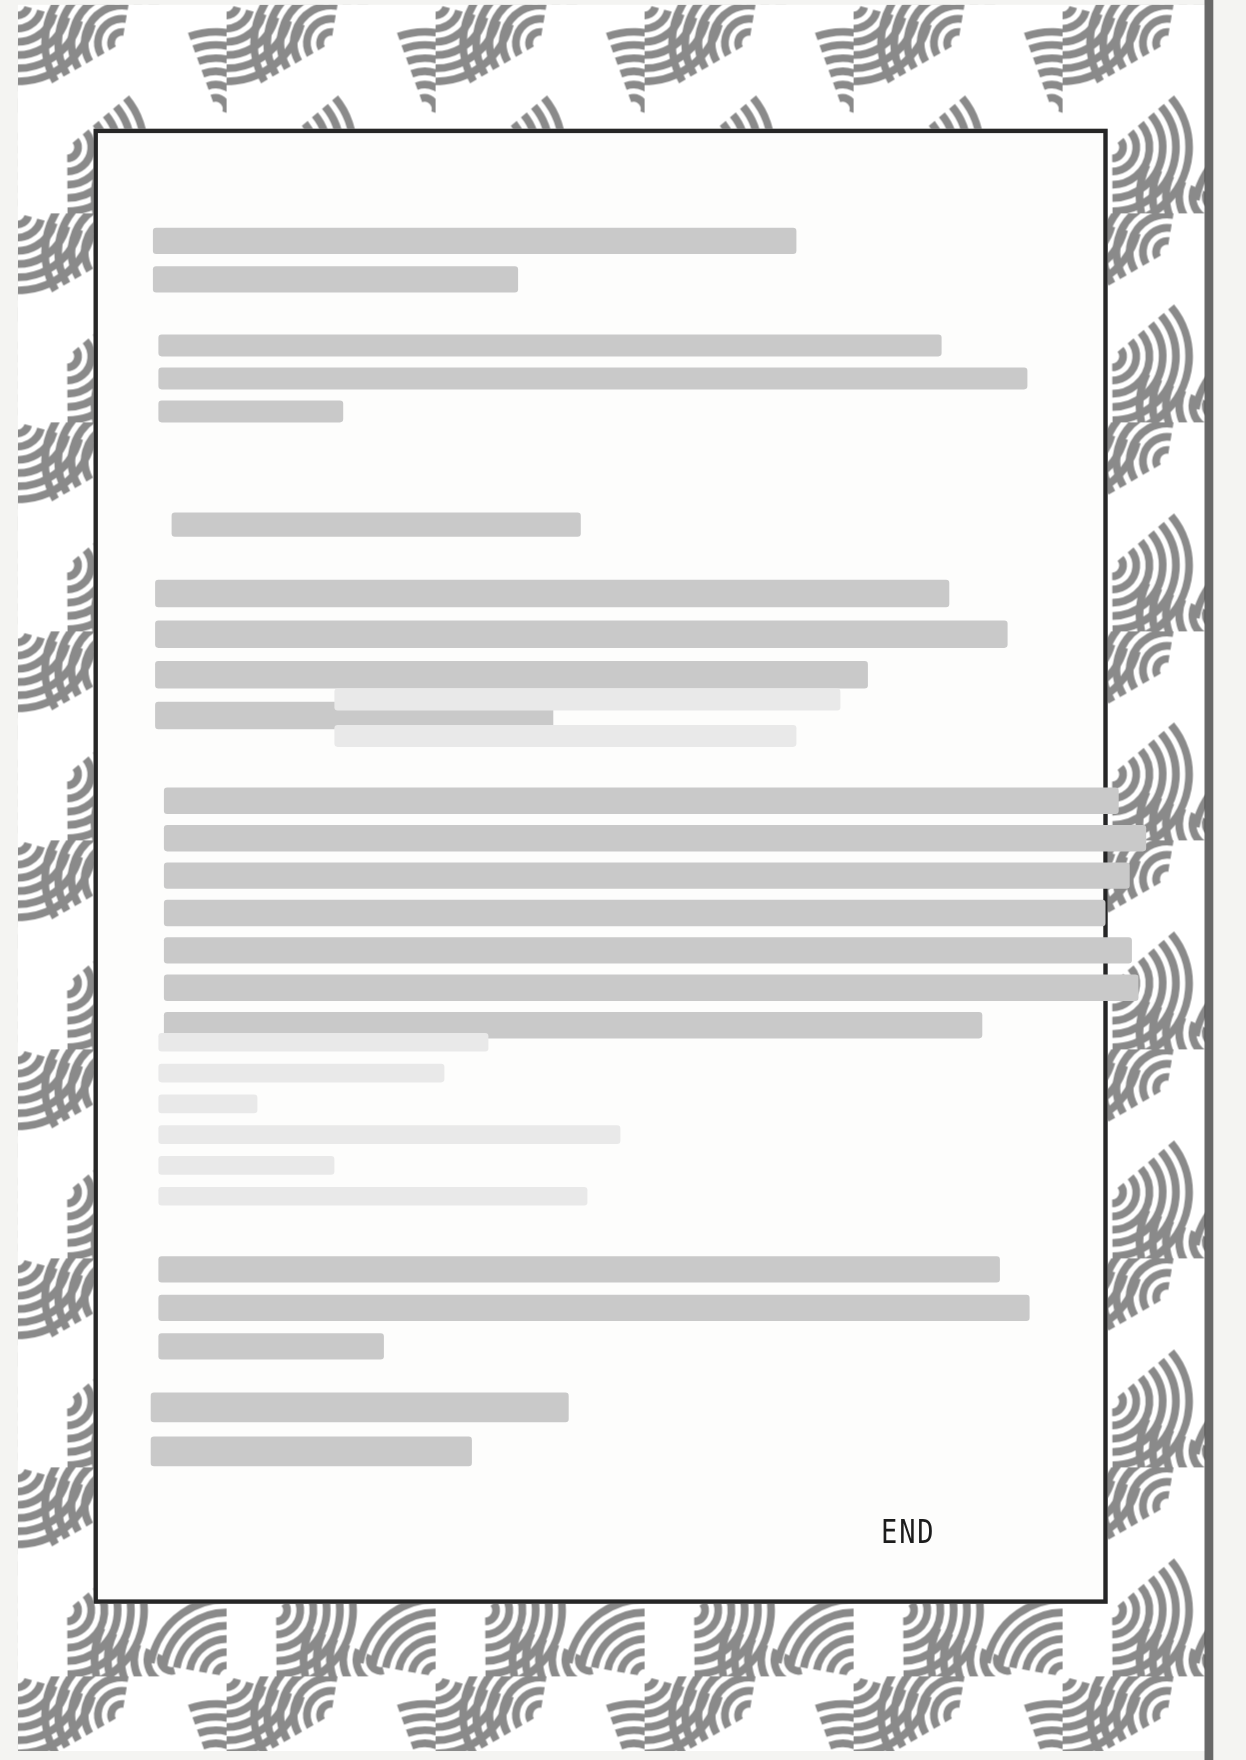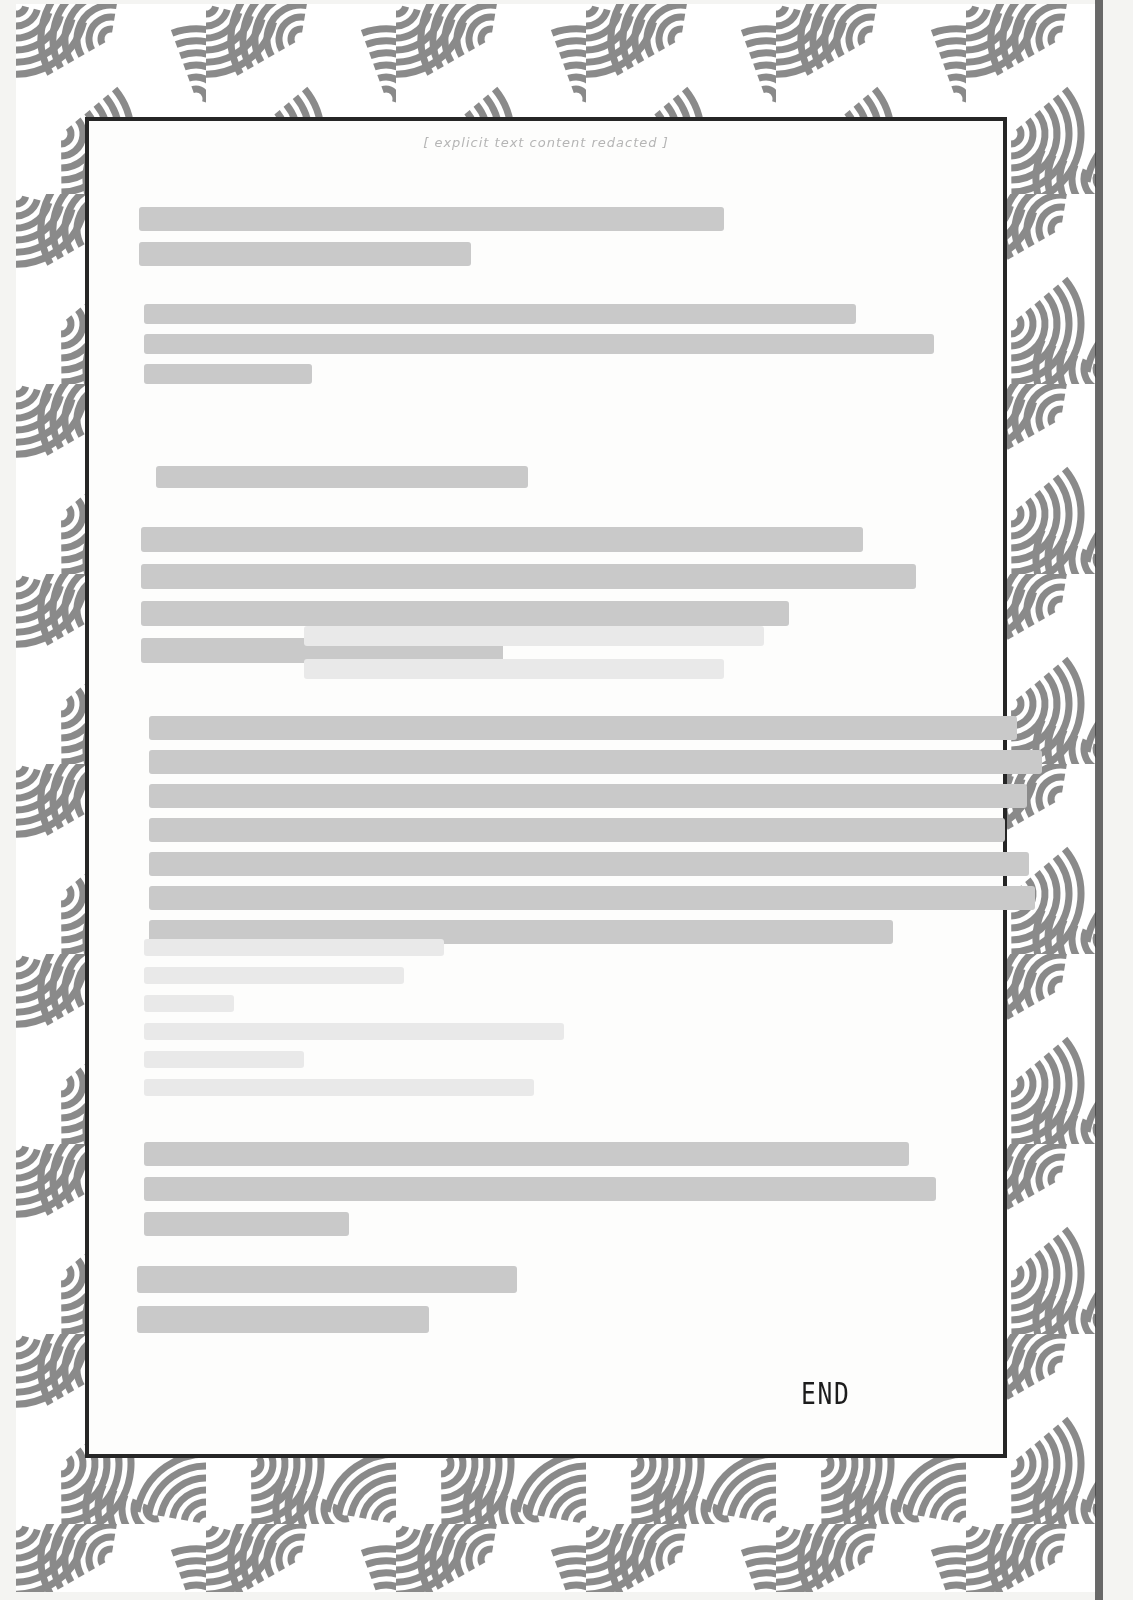--- a/index.html
+++ b/index.html
@@ -102,21 +102,20 @@
         <use href="#fan" transform="translate(-10,95) rotate(100)"></use>
       </pattern>
     </defs>
     <rect width="1080" height="1588" fill="url(#fans)"></rect>
   </svg>
 </div>
 
 <div class="page-edge-right"></div>
 
 <div class="panel">
-  <div class="redaction-notice">[ explicit text content redacted ]</div>
 
   <div id="redacted-container">
       <div class="block" style="top: 86px; left: 50px;">
         <div class="bar" style="width: 585px; height: 24px; margin-bottom: 11px;"></div>
         <div class="bar" style="width: 332px; height: 24px; margin-bottom: 11px;"></div>
       </div>
       <div class="block" style="top: 183px; left: 55px;">
         <div class="bar" style="width: 712px; height: 20px; margin-bottom: 10px;"></div>
         <div class="bar" style="width: 790px; height: 20px; margin-bottom: 10px;"></div>
         <div class="bar" style="width: 168px; height: 20px; margin-bottom: 10px;"></div>

